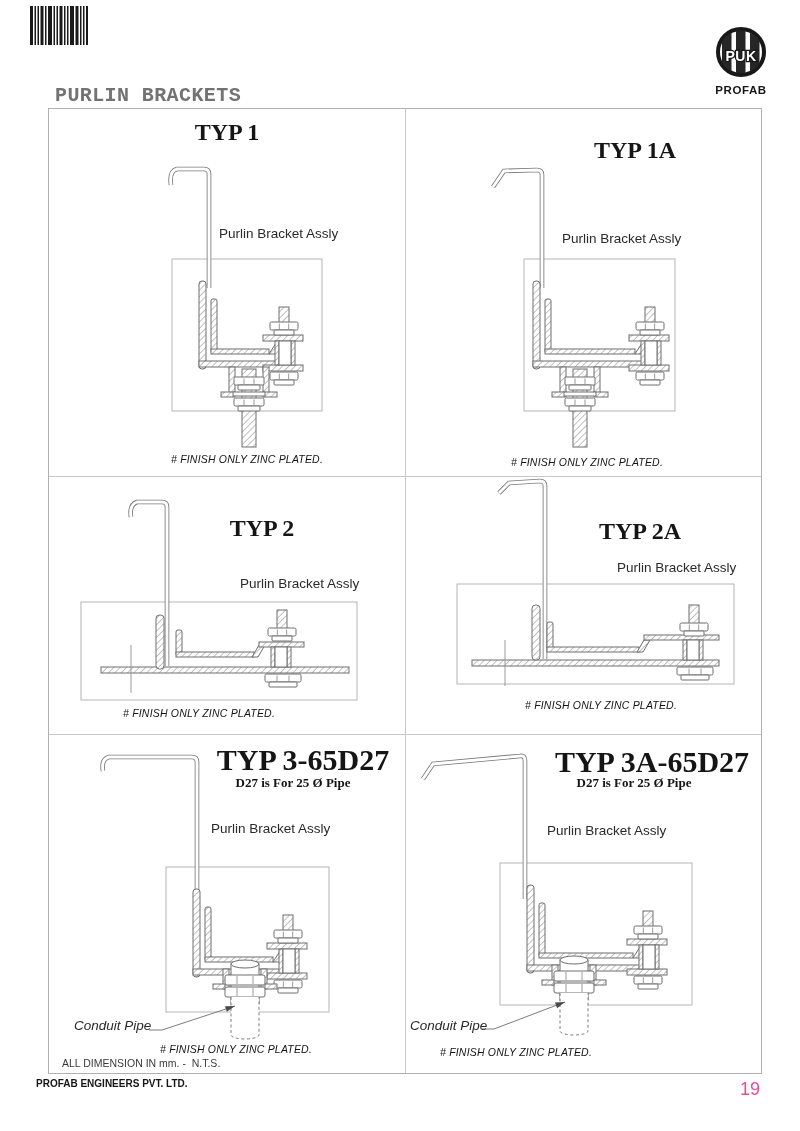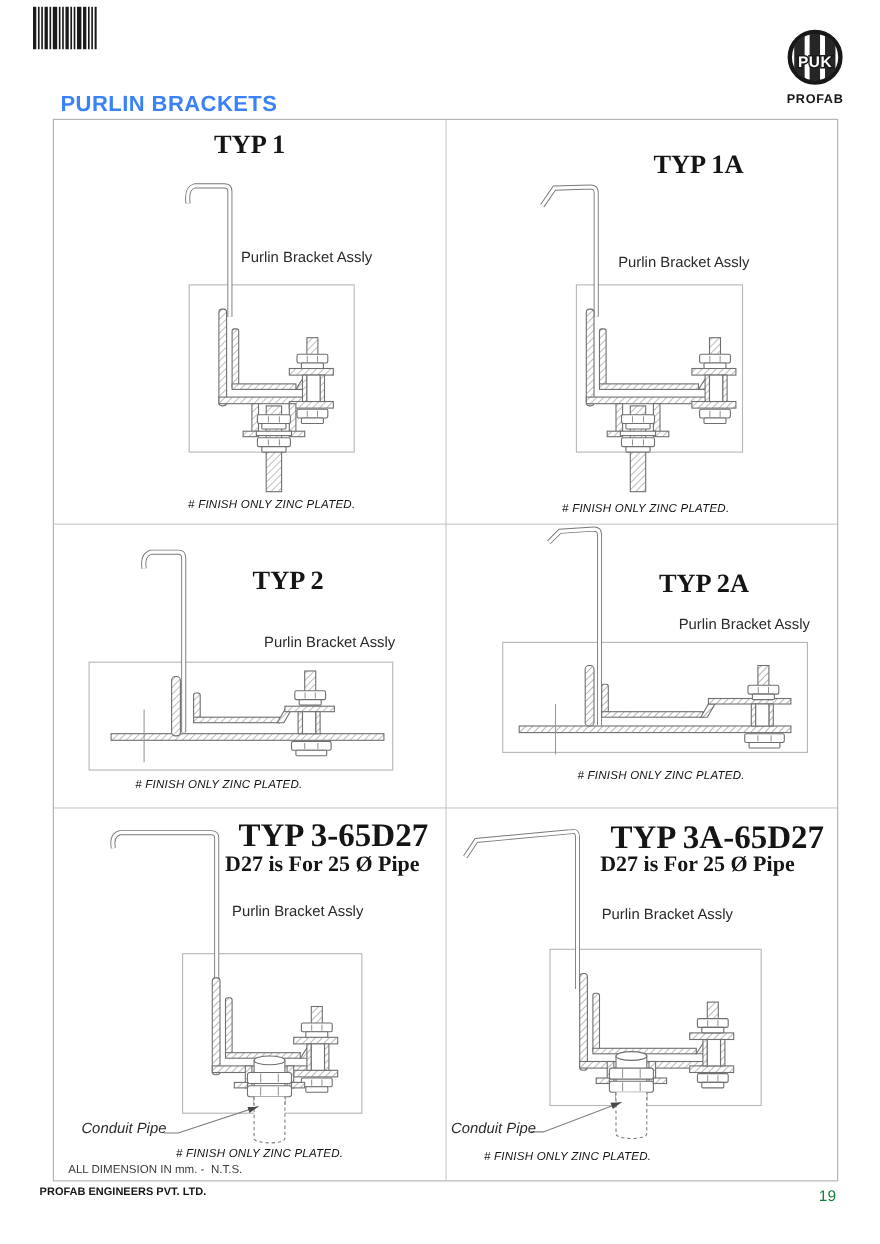--- a/index.html
+++ b/index.html
@@ -1,37 +1,37 @@
 <!DOCTYPE html>
 <html><head>
 <meta charset="utf-8">
 <style>
   html,body{margin:0;padding:0;}
   body{width:800px;height:1131px;position:relative;background:#ffffff;
        font-family:"Liberation Sans",sans-serif;color:#1a1a1a;overflow:hidden;}
   .abs{position:absolute;}
-  .page-title{position:absolute;left:55px;top:84px;font-family:Liberation Sans, sans-serif;
-       font-weight:bold;font-size:20px;letter-spacing:.4px;color:#3b82f6;}
+  .page-title{position:absolute;left:55px;top:84px;font-family:Liberation Mono, monospace;
+       font-weight:bold;font-size:20px;letter-spacing:.4px;color:#737373;}
   .grid{position:absolute;left:48px;top:108px;width:712px;height:964px;border:1px solid #b0b0b0;}
   .vline{position:absolute;left:356px;top:0;width:1px;height:100%;background:#c8c8c8;}
   .hline{position:absolute;left:0;width:100%;height:1px;background:#c8c8c8;}
   .panel{position:absolute;}
   .draw{position:absolute;left:0;top:0;width:100%;height:100%;}
   .ptitle{position:absolute;transform:translateX(-50%);white-space:nowrap;
        font-family:"Liberation Serif",serif;font-weight:bold;font-size:24px;color:#151515;}
   .ptitle.sm{font-size:30px;margin-left:21px;}
   .psub{position:absolute;transform:translateX(-50%);white-space:nowrap;
-       font-family:"Liberation Serif",serif;font-weight:bold;font-size:20px;color:#151515;}
+       font-family:"Liberation Serif",serif;font-weight:bold;font-size:13px;color:#151515;}
   .plabel{position:absolute;font-size:13.5px;color:#2a2a2a;white-space:nowrap;}
   .pnote{position:absolute;transform:translateX(-50%);white-space:nowrap;
        font-weight:normal;font-style:italic;font-size:10.5px;letter-spacing:.2px;color:#141414;}
   .clabel{position:absolute;font-style:italic;font-size:13.5px;color:#2a2a2a;white-space:nowrap;}
   .dimnote{position:absolute;left:13px;top:948px;font-size:10.5px;color:#3a3a3a;white-space:pre;}
   .footer{position:absolute;left:36px;top:1078px;font-weight:bold;font-size:10px;color:#161616;}
-  .pagenum{position:absolute;right:40px;top:1079px;font-size:14px;color:#15803d;}
+  .pagenum{position:absolute;right:40px;top:1079px;font-size:18px;color:#ec4899;}
 </style>
 </head>
 <body>
 
 <svg class="abs" style="left:30px;top:6px" width="58" height="39">
   <g fill="#1a1a1a">
     <rect x="0" y="0" width="3" height="39"></rect>
       <rect x="4.5" y="0" width="1.5" height="39"></rect>
     <rect x="7.5" y="0" width="1.5" height="39"></rect>
       <rect x="10.5" y="0" width="3" height="39"></rect>

